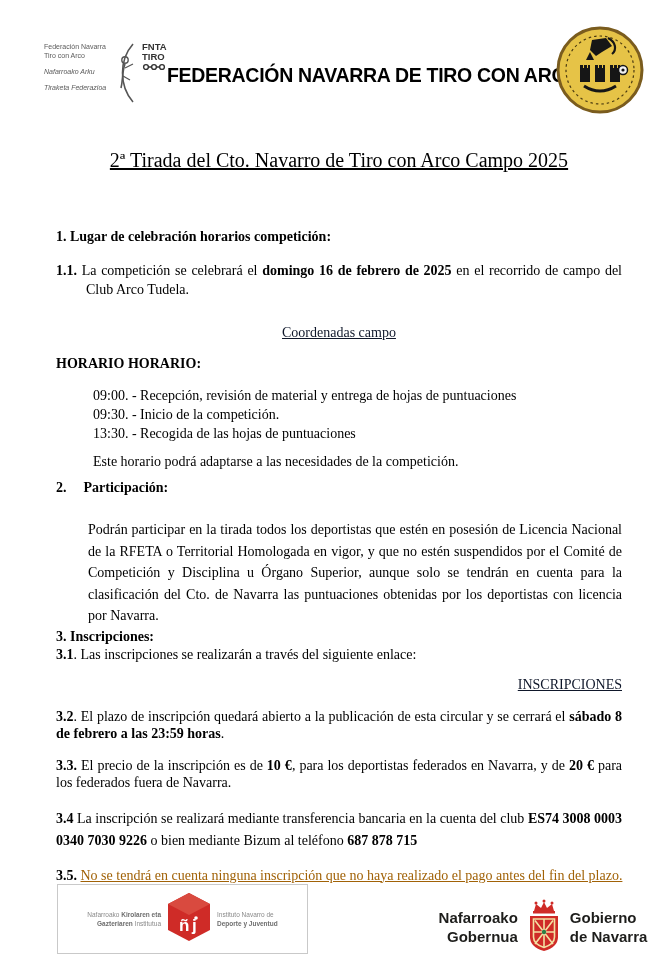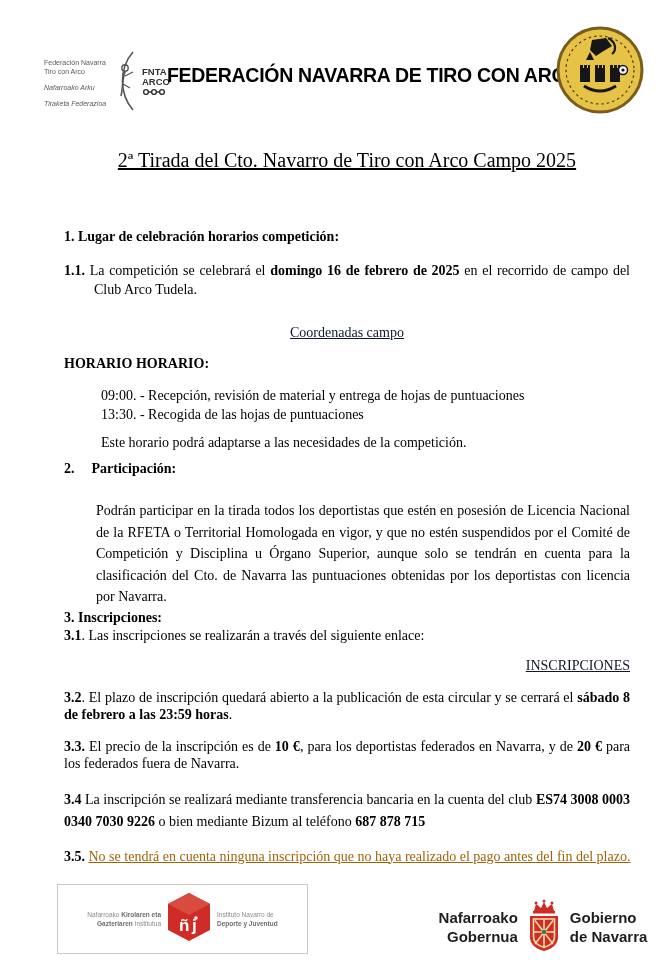--- a/index.html
+++ b/index.html
@@ -5,30 +5,30 @@
   * { box-sizing: border-box; }
   html, body { margin:0; padding:0; }
   body {
     width:672px; height:965px; background:#ffffff;
     font-family:"Liberation Serif", serif; color:#000; font-size:14px;
   }
   .page { position:relative; width:672px; height:965px; overflow:hidden; background:#fff; }
 
   
   .hdr { position:absolute; top:0; left:0; width:672px; height:120px; }
-  .fnta-logo { position:absolute; left:44px; top:50px; display:flex; align-items:center; gap:3px; }
+  .fnta-logo { position:absolute; left:44px; top:42px; display:flex; align-items:flex-start; gap:3px; }
   .fnta-text { font-family:"Liberation Sans", sans-serif; font-size:7px; color:#5a5a5a; line-height:1.3; width:66px; }
   .fnta-text .eu { font-style:italic; margin-top:7px; }
   .fnta-acr { font-family:"Liberation Sans", sans-serif; font-weight:bold; font-size:9.5px; color:#333; line-height:1.05; }
   .org-title { position:absolute; left:167px; top:64px; font-family:"Liberation Sans", sans-serif;
                font-weight:bold; font-size:19.5px; letter-spacing:-0.3px; white-space:nowrap; }
   .badge { position:absolute; left:556px; top:26px; width:88px; height:88px; }
 
   
-  .content { position:absolute; left:64px; top:120px; width:566px; }
+  .content { position:absolute; left:56px; top:120px; width:566px; }
   .doc-title { margin-top:29px; text-align:center; font-size:20px; text-decoration:underline; white-space:nowrap; }
   .sec-h { font-weight:bold; }
   b { font-weight:bold; }
 
   .mt-s1h   { margin-top:57px; }
   .p11      { margin-top:16px; padding-left:30px; text-indent:-30px; text-align:justify; line-height:19px; }
   .linkline { text-align:center; }
   .mt-link1 { margin-top:26px; }
   .mt-horh  { margin-top:15px; }
   .sched    { margin-top:14px; margin-left:37px; line-height:19px; }
@@ -76,21 +76,21 @@
       <span>
         <svg width="26" height="62" viewBox="0 0 26 62">
           <path d="M20 2 C6 18 6 44 20 60" fill="none" stroke="#555" stroke-width="1.6"></path>
           <circle cx="12" cy="18" r="3.2" fill="none" stroke="#555" stroke-width="1.4"></circle>
           <path d="M12 22 C9 30 10 38 8 46" fill="none" stroke="#555" stroke-width="1.6"></path>
           <path d="M12 26 L20 22 M10 34 L17 38" fill="none" stroke="#555" stroke-width="1.2"></path>
         </svg>
       </span>
       <div class="fnta-acr">
         <div>FNTA</div>
-        <div>ARCO</div>
+        <div>TIRO</div>
         <svg width="24" height="10" viewBox="0 0 24 10">
           <circle cx="4" cy="5" r="2.4" fill="none" stroke="#333" stroke-width="1.4"></circle>
           <circle cx="12" cy="5" r="2.4" fill="none" stroke="#333" stroke-width="1.4"></circle>
           <circle cx="20" cy="5" r="2.4" fill="none" stroke="#333" stroke-width="1.4"></circle>
           <path d="M6 5 H10 M14 5 H18" stroke="#333" stroke-width="1.4"></path>
         </svg>
       </div>
     </div>
 
     <div class="org-title">FEDERACIÓN NAVARRA DE TIRO CON ARCO</div>
@@ -134,20 +134,21 @@
     <div class="p11"><b>1.1.</b><span> La competición se celebrará el </span><b>domingo 16 de febrero de 2025</b><span> en el recorrido de campo del Club Arco Tudela.</span></div>
 
     <div class="linkline mt-link1">
       <a class="doclink">Coordenadas campo</a>
     </div>
 
     <div class="sec-h mt-horh">HORARIO HORARIO:</div>
 
     <div class="sched">
       <div>09:00. - Recepción, revisión de material y entrega de hojas de puntuaciones</div>
+      <div>09:30. - Inicio de la competición.</div>
       <div>13:30. - Recogida de las hojas de puntuaciones</div>
     </div>
 
     <div class="note">Este horario podrá adaptarse a las necesidades de la competición.</div>
 
     <div class="sec-h s2h"><span>2.</span><span class="lbl">Participación:</span></div>
 
     <div class="s2p">Podrán participar en la tirada todos los deportistas que estén en posesión de Licencia Nacional de la RFETA o Territorial Homologada en vigor, y que no estén suspendidos por el Comité de Competición y Disciplina u Órgano Superior, aunque solo se tendrán en cuenta para la clasificación del Cto. de Navarra las puntuaciones obtenidas por los deportistas con licencia por Navarra.</div>
 
     <div class="sec-h mt-s3h">3. Inscripciones:</div>

